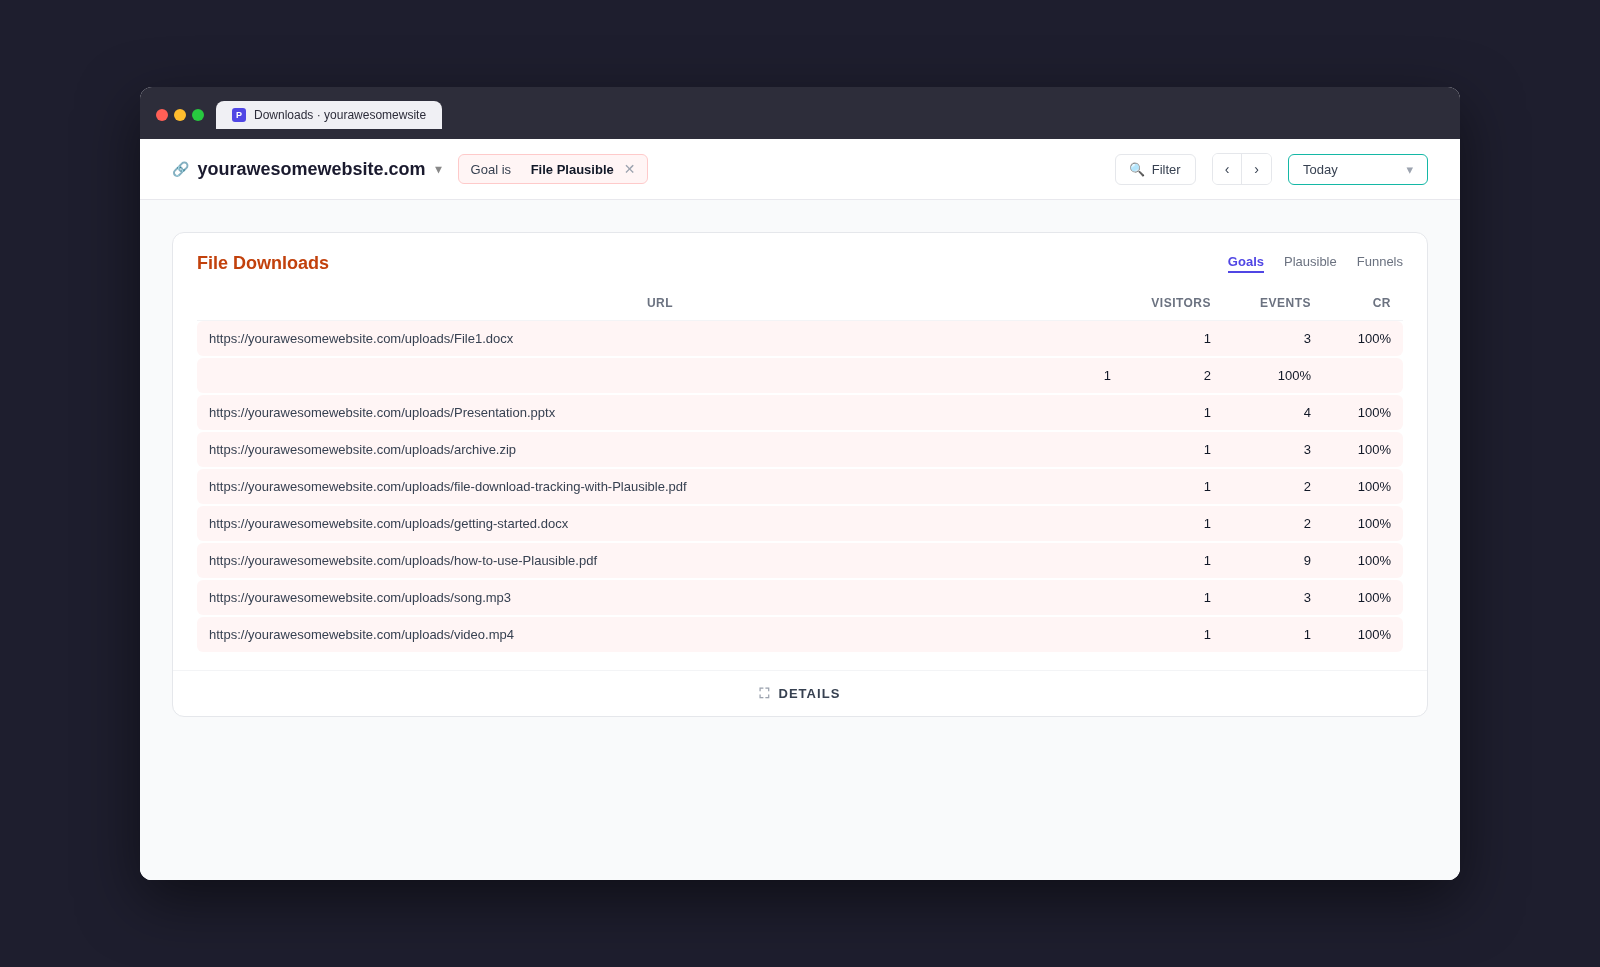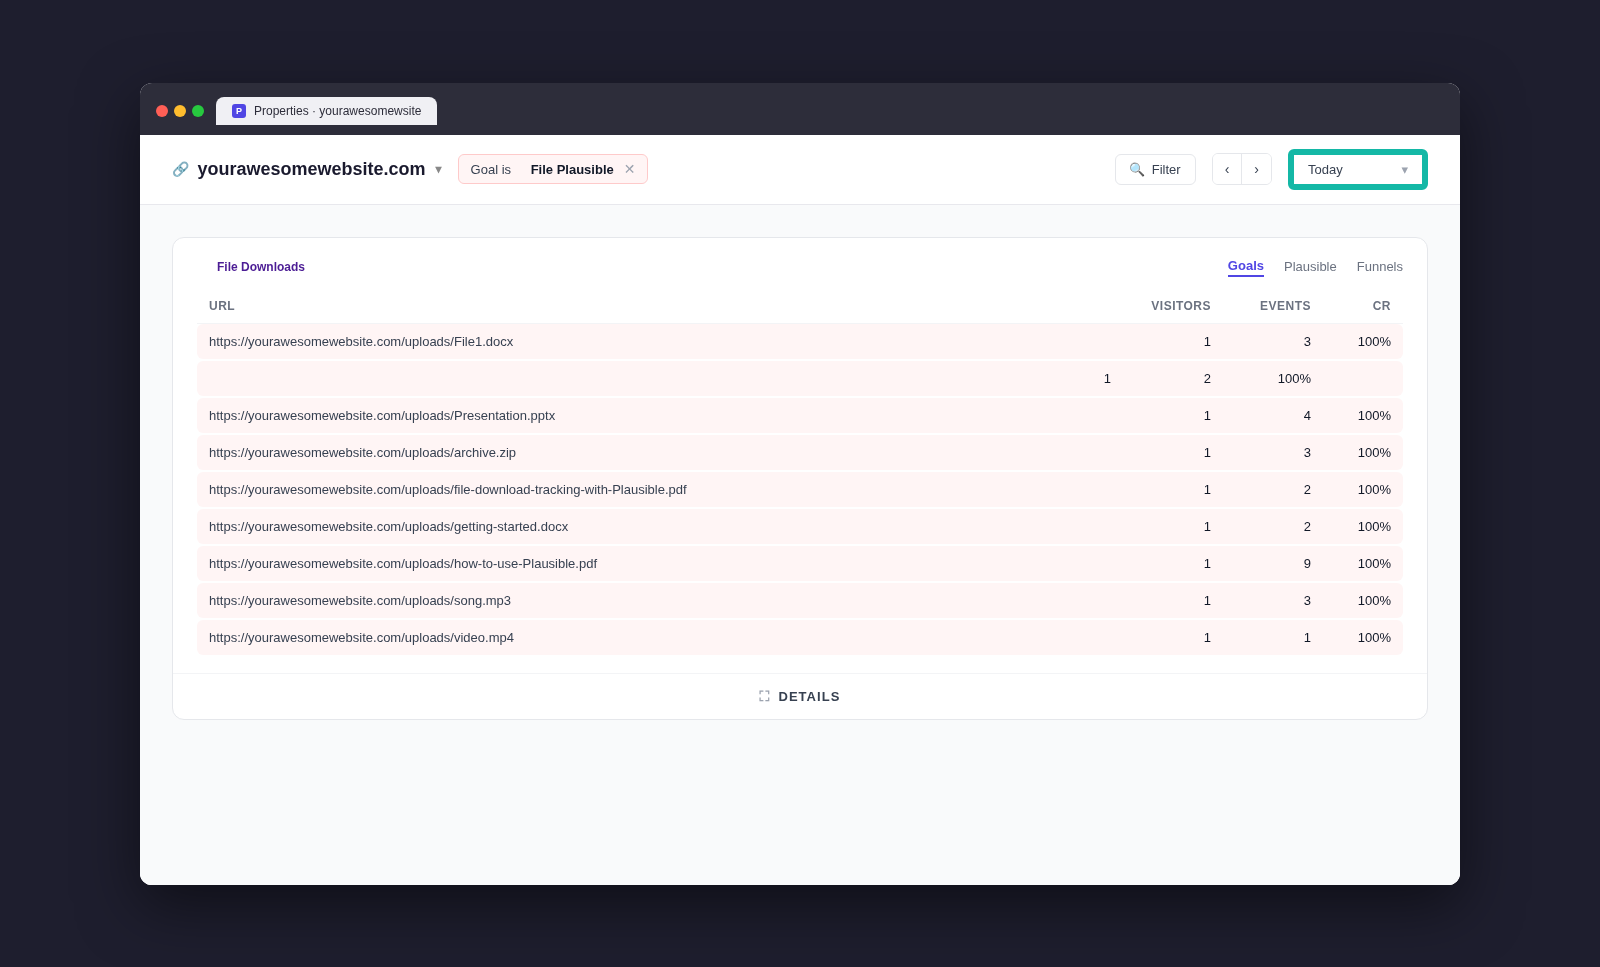--- a/index.html
+++ b/index.html
@@ -196,21 +196,21 @@
 
     .nav-btn:last-child {
       border-right: none;
     }
 
     .date-picker {
       display: flex;
       align-items: center;
       gap: 8px;
       padding: 7px 14px;
-      border: 6px solid #14b8a6;
+      border: 1px solid #14b8a6;
       border-radius: 6px;
       background: white;
       font-size: 13px;
       color: #374151;
       cursor: pointer;
       min-width: 140px;
     }
 
     .date-picker-chevron {
       margin-left: auto;
@@ -232,30 +232,28 @@
     }
 
     .panel-header {
       padding: 20px 24px 0 24px;
       display: flex;
       align-items: center;
       justify-content: space-between;
     }
 
     .panel-title {
-      font-size: 12px;
+      font-size: 18px;
       font-weight: 700;
-      color: #4c1d95;
-      margin-left: 20px;
+      color: #c2410c;
     }
 
     .panel-tabs {
       display: flex;
       gap: 20px;
-      align-items: center;
     }
 
     .panel-tab {
       font-size: 13px;
       color: #6b7280;
       cursor: pointer;
       padding-bottom: 2px;
     }
 
     .panel-tab.active {
@@ -275,20 +273,21 @@
       padding: 10px 12px;
       border-bottom: 1px solid #f3f4f6;
     }
 
     .table-header-cell {
       font-size: 12px;
       font-weight: 600;
       color: #6b7280;
       text-transform: uppercase;
       letter-spacing: 0.04em;
+      text-align: center;
     }
 
     .table-header-cell.right {
       text-align: right;
     }
 
     .table-row {
       display: grid;
       grid-template-columns: 1fr 100px 100px 80px;
       padding: 10px 12px;
@@ -348,21 +347,21 @@
   <div class="browser-chrome">
     <div class="browser-top-bar">
       <div class="traffic-lights">
         <div class="traffic-light red"></div>
         <div class="traffic-light yellow"></div>
         <div class="traffic-light green"></div>
       </div>
       <div class="browser-tabs">
         <div class="browser-tab active">
           <div class="tab-favicon">P</div>
-          <span class="tab-title">Properties · yourawesomewsite</span>
+          <span class="tab-title">Downloads · yourawesomewsite</span>
         </div>
       </div>
     </div>
   </div>
 
   <div class="browser-content">
 
     <div class="toolbar">
       <div class="site-selector">
         <span class="site-selector-icon">🔗</span>

